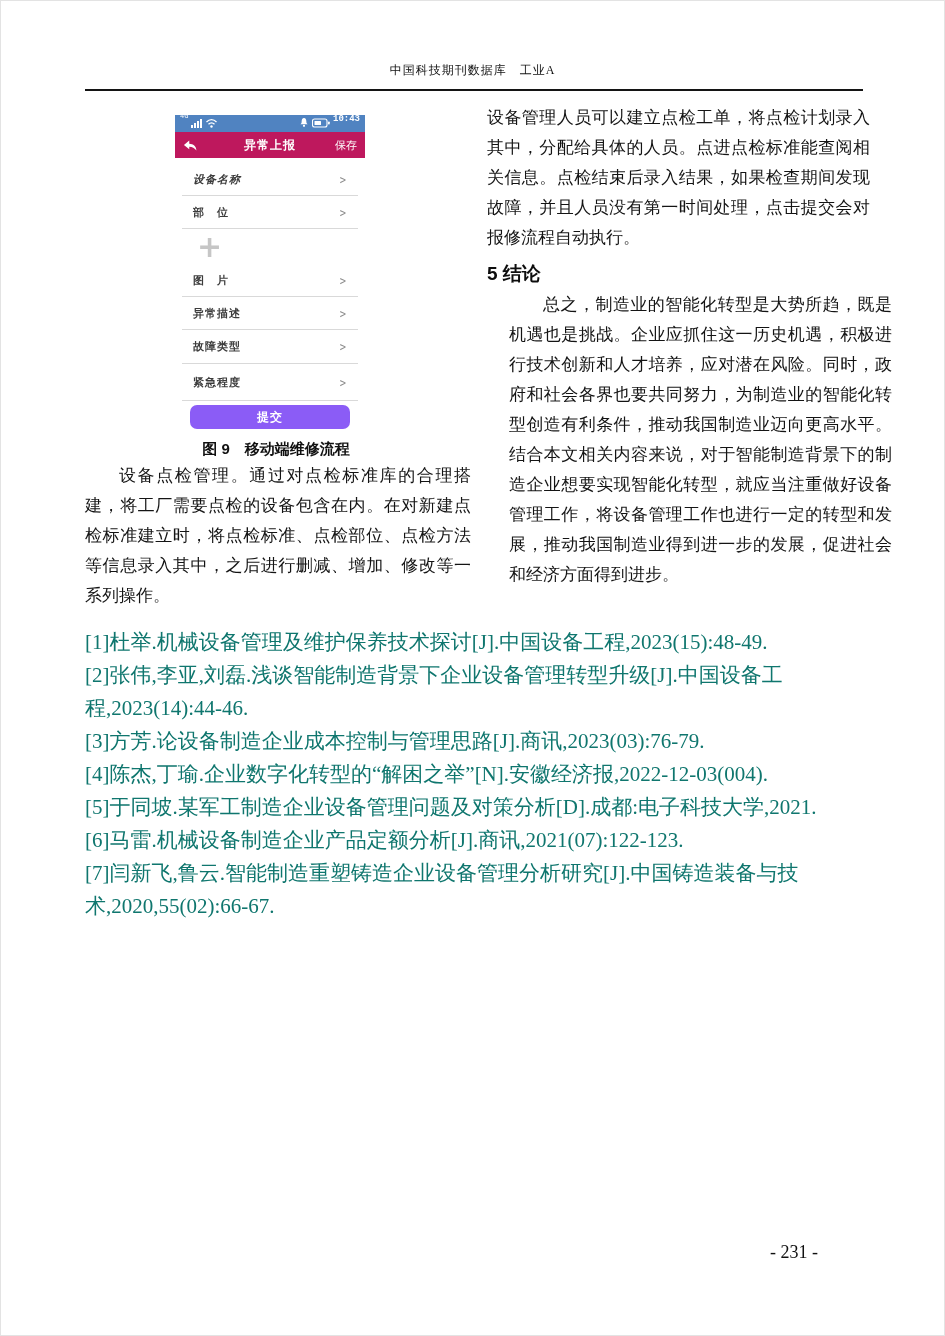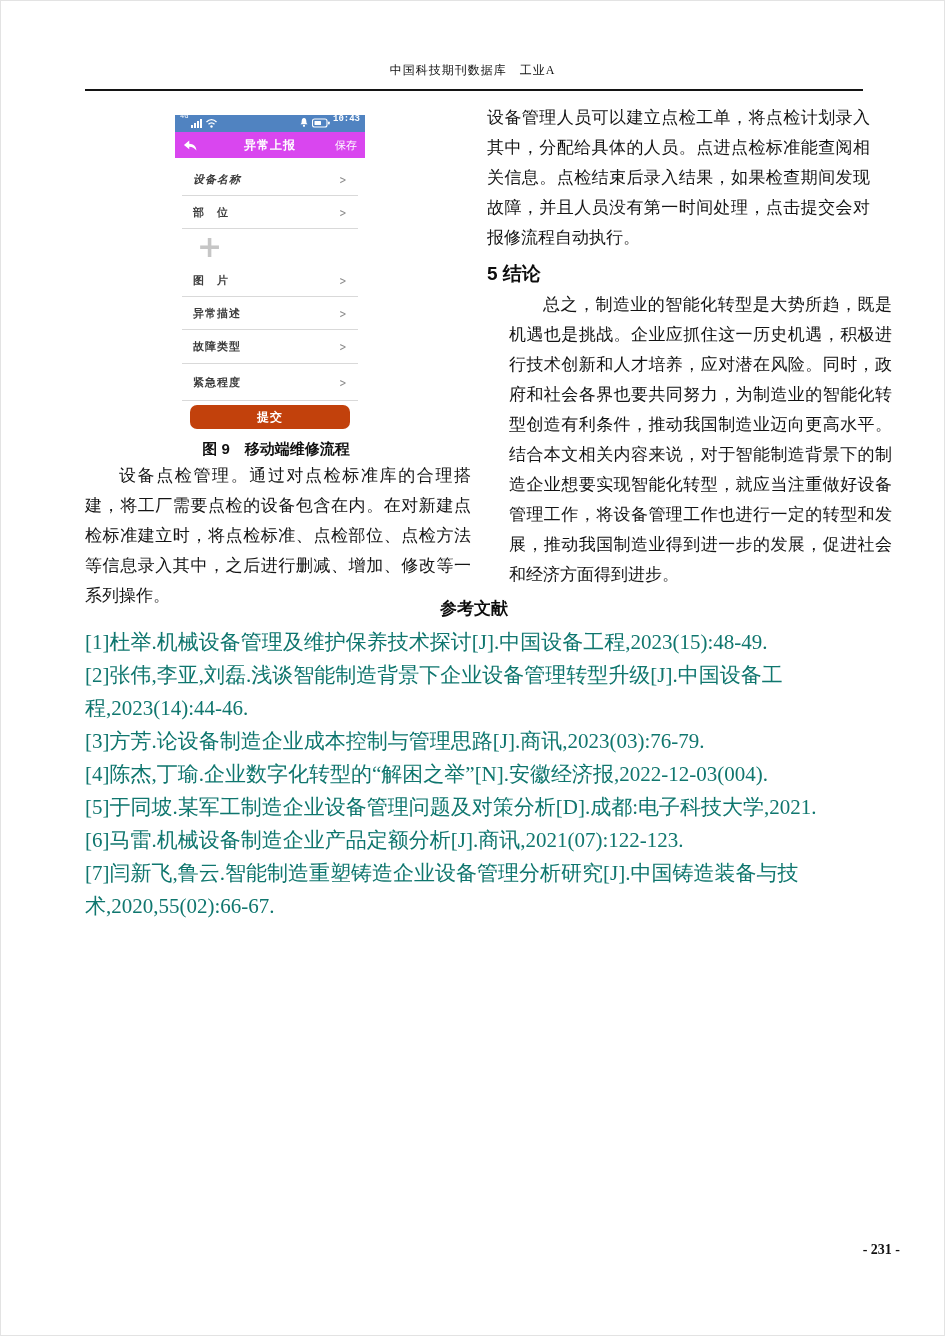--- a/index.html
+++ b/index.html
@@ -13,40 +13,40 @@
   .header-rule{position:absolute;top:89px;left:85px;width:778px;border-top:2px solid #141414;}
 
   
   .phone{position:absolute;left:175px;top:115px;width:190px;height:317px;background:#fff;
          display:flex;flex-direction:column;font-family:"Liberation Sans","DejaVu Sans",sans-serif;}
   .statusbar{height:17px;background:#5083c1;display:flex;align-items:center;
              justify-content:space-between;padding:0 5px;flex:0 0 auto;}
   .sb-left,.sb-right{display:flex;align-items:flex-start;gap:3px;font-family:Liberation Mono, monospace;}
   .net-label{color:#fff;font-size:7px;line-height:1;transform:translateY(-2px);}
   .sb-time{color:#fff;font-size:9px;font-weight:bold;line-height:1;}
-  .navbar{height:26px;background:#d946ef;display:flex;align-items:center;
+  .navbar{height:26px;background:#be185d;display:flex;align-items:center;
           justify-content:space-between;padding:0 8px;flex:0 0 auto;}
   .nav-title{color:#fff;font-size:12px;font-weight:bold;letter-spacing:1px;
              position:absolute;left:0;right:0;text-align:center;}
   .navbar{position:relative;}
   .nav-save{color:#fff;font-size:11px;z-index:1;}
   .nav-back{z-index:1;display:flex;align-items:center;}
   .rows{flex:1;display:flex;flex-direction:column;padding-top:5px;}
   .prow{display:flex;align-items:center;justify-content:space-between;
         margin:0 7px;padding:0 11px 0 11px;border-bottom:1px solid #d9d9d9;flex:0 0 auto;}
   .prow .lbl{font-size:11px;font-weight:bold;color:#3c3c3c;letter-spacing:1px;}
   .prow .chev{font-size:13px;color:#8d8d8d;font-family:"DejaVu Sans Mono",monospace;
               transform:scaleX(.8);}
   .r1{height:32px;font-style:italic;} .r2{height:32px;} .r3{height:31px;} .r4{height:32px;}
   .r5{height:33px;} .r6{height:36px;}
   .plus-area{height:36px;display:flex;align-items:center;flex:0 0 auto;padding-left:22px;}
   .plus-glyph{font-size:30px;font-weight:bold;color:#c6c6c6;line-height:1;
               font-family:"DejaVu Sans",sans-serif;}
   .submit-wrap{flex:1;display:flex;align-items:flex-end;justify-content:center;padding-bottom:3px;}
-  .submit-btn{width:160px;height:24px;background:#c2410c;border:none;border-radius:7px;
+  .submit-btn{width:160px;height:24px;background:#8b5cf6;border:none;border-radius:7px;
               color:#fff;font-size:12px;font-weight:bold;letter-spacing:1px;
               font-family:"Liberation Sans","DejaVu Sans",sans-serif;cursor:pointer;}
 
   
   .fig-caption{position:absolute;left:85px;top:440px;width:382px;text-align:center;
                font-family:"Liberation Sans","DejaVu Sans",sans-serif;
                font-size:15px;font-weight:bold;color:#111;}
 
   
   .para{font-size:17px;line-height:30px;text-align:justify;color:#141414;}
@@ -59,22 +59,22 @@
   .rpara2{position:absolute;left:487px;top:290px;width:383px;margin-left:22px;}
 
   
   .refs-heading{position:absolute;left:85px;top:597px;width:778px;text-align:center;
                 font-family:"Liberation Sans","DejaVu Sans",sans-serif;
                 font-size:17px;font-weight:bold;color:#0d0d0d;}
   .refs-list{position:absolute;left:85px;top:626px;width:795px;
              font-size:21px;line-height:33px;color:#0f766e;}
 
   
-  .page-num{position:absolute;left:770px;top:1242px;width:130px;text-align:right;
-            font-size:14px;font-weight:bold;color:#111;}
+  .page-num{position:absolute;left:770px;top:1242px;width:130px;text-align:left;
+            font-size:18px;font-weight:normal;color:#111;}
 </style>
 </head>
 <body>
 
 <div class="page">
 
   <div class="header-title">中国科技期刊数据库　工业A</div>
   <div class="header-rule"></div>
 
   <div class="phone">
@@ -162,21 +162,20 @@
   </div>
 
   <div class="fig-caption">图 9　移动端维修流程</div>
 
   <div class="para indent left-para">设备点检管理。通过对点检标准库的合理搭建，将工厂需要点检的设备包含在内。在对新建点检标准建立时，将点检标准、点检部位、点检方法等信息录入其中，之后进行删减、增加、修改等一系列操作。</div>
 
   <div class="para rpara1">设备管理人员可以建立点检工单，将点检计划录入其中，分配给具体的人员。点进点检标准能查阅相关信息。点检结束后录入结果，如果检查期间发现故障，并且人员没有第一时间处理，点击提交会对报修流程自动执行。</div>
   <div class="rheading">5 结论</div>
   <div class="para indent rpara2">总之，制造业的智能化转型是大势所趋，既是机遇也是挑战。企业应抓住这一历史机遇，积极进行技术创新和人才培养，应对潜在风险。同时，政府和社会各界也要共同努力，为制造业的智能化转型创造有利条件，推动我国制造业迈向更高水平。结合本文相关内容来说，对于智能制造背景下的制造企业想要实现智能化转型，就应当注重做好设备管理工作，将设备管理工作也进行一定的转型和发展，推动我国制造业得到进一步的发展，促进社会和经济方面得到进步。</div>
 
-  <div class="refs-heading">参考文献</div>
   <div class="refs-list">
     <div class="ref-line">[1]杜举.机械设备管理及维护保养技术探讨[J].中国设备工程,2023(15):48-49.</div>
     <div class="ref-line">[2]张伟,李亚,刘磊.浅谈智能制造背景下企业设备管理转型升级[J].中国设备工程,2023(14):44-46.</div>
     <div class="ref-line">[3]方芳.论设备制造企业成本控制与管理思路[J].商讯,2023(03):76-79.</div>
     <div class="ref-line">[4]陈杰,丁瑜.企业数字化转型的“解困之举”[N].安徽经济报,2022-12-03(004).</div>
     <div class="ref-line">[5]于同坡.某军工制造企业设备管理问题及对策分析[D].成都:电子科技大学,2021.</div>
     <div class="ref-line">[6]马雷.机械设备制造企业产品定额分析[J].商讯,2021(07):122-123.</div>
     <div class="ref-line">[7]闫新飞,鲁云.智能制造重塑铸造企业设备管理分析研究[J].中国铸造装备与技术,2020,55(02):66-67.</div>
   </div>
 

